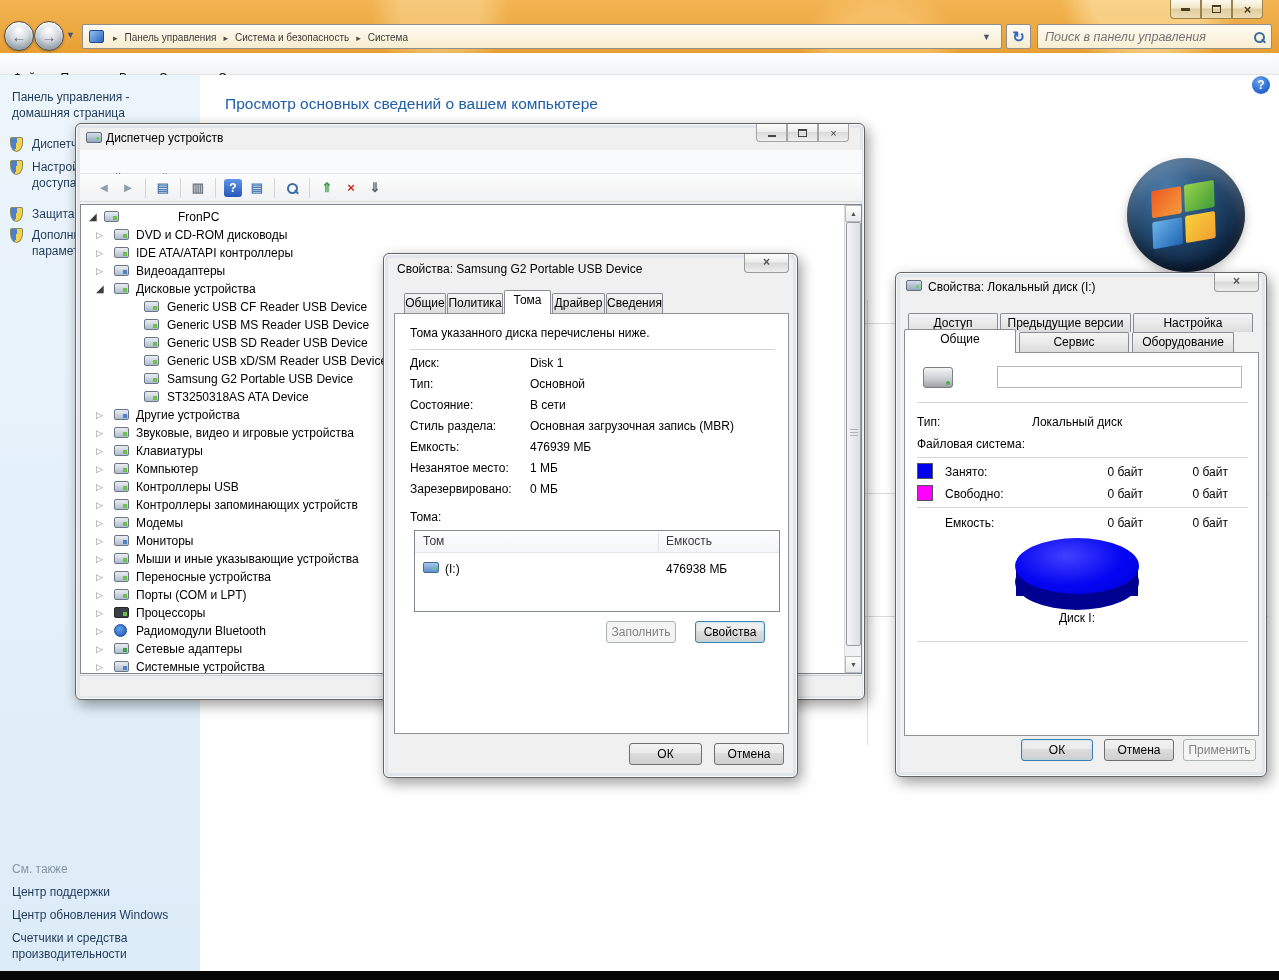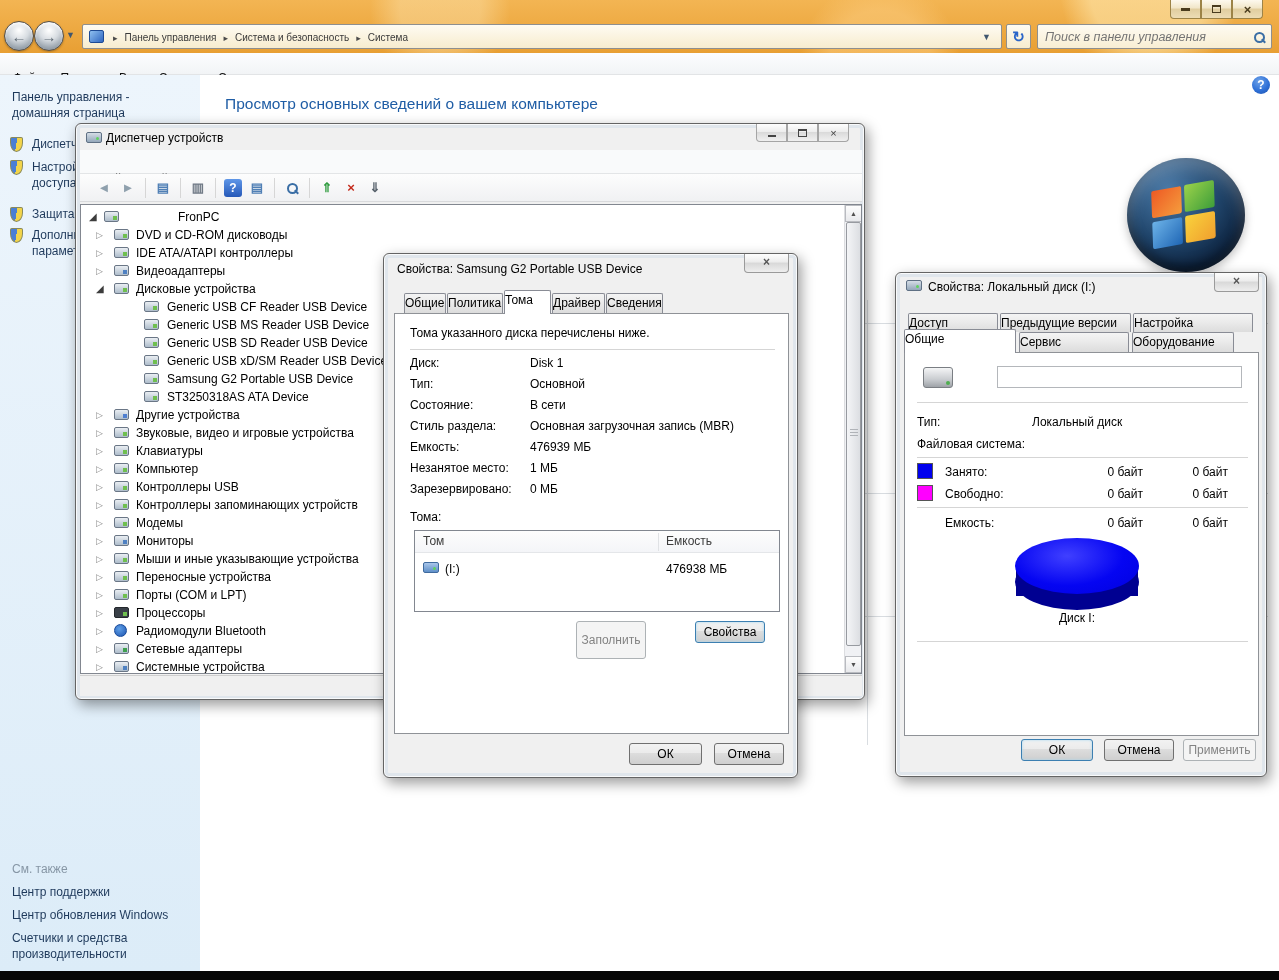--- a/index.html
+++ b/index.html
@@ -102,21 +102,21 @@
   .wbtn-group { position:absolute; display:flex; }
   .wbtn { width:31px; height:18px; border:1px solid #a5a5a5; border-top:none;
     background:linear-gradient(#fefefe,#ededed 45%,#dadada 50%,#f0f0f0);
     display:flex; align-items:center; justify-content:center; color:#444; font-size:11px; }
   .wbtn:first-child { border-radius:0 0 0 4px; } .wbtn:last-child { border-radius:0 0 4px 0; }
   .g-min2 { display:inline-block; width:8px; height:2px; background:#444; margin-top:6px; }
   .g-max2 { display:inline-block; width:9px; height:8px; border:1px solid #444; border-top:2px solid #444; }
 
   .tab { position:absolute; height:20px; border:1px solid #898c95; border-bottom:none;
     border-radius:2px 2px 0 0; background:linear-gradient(#f4f4f4,#ececec 40%,#dcdcdc);
-    text-align:left; line-height:19px; z-index:2; white-space:nowrap; overflow:hidden; }
+    text-align:center; line-height:19px; z-index:2; white-space:nowrap; overflow:hidden; }
   .tab.active { background:#fff; z-index:4; }
   .tab-page { position:absolute; background:#fff; border:1px solid #8f9297; z-index:3; }
   .hsep { position:absolute; height:2px; border-top:1px solid #d5d5d5; border-bottom:1px solid #ffffff; }
 
   .btn { position:absolute; border:1px solid #707070; border-radius:3px;
     background:linear-gradient(#f2f2f2,#ebebeb 45%,#dddddd 46%,#cfcfcf);
     font-family:"Liberation Sans",sans-serif; font-size:12px; color:#000; text-align:center; }
   .btn.default { border-color:#3c7fb1; box-shadow:inset 0 0 3px #a8d8f0; }
   .btn.disabled { border-color:#adb2b5; background:#f4f4f4; color:#838383; box-shadow:none; }
 
@@ -487,21 +487,21 @@
           <span class="h" style="left:8px">Том</span>
           <span class="h" style="left:251px">Емкость</span>
           <span class="lv-colsep" style="left:243px"></span>
         </div>
         <div class="lv-row">
           <span class="drive-ic blue" style="position:absolute;left:8px;top:3px"></span>
           <span style="position:absolute;left:30px;top:3px">(I:)</span>
           <span style="position:absolute;left:251px;top:3px">476938 МБ</span>
         </div>
       </div>
-      <button class="btn disabled" style="left:181px;top:307px;width:70px;height:38px">Заполнить</button>
+      <button class="btn disabled" style="left:211px;top:307px;width:70px;height:22px">Заполнить</button>
       <button class="btn default" style="left:300px;top:307px;width:70px;height:22px">Свойства</button>
     </div>
     <button class="btn" style="left:245px;top:489px;width:73px;height:22px">ОК</button>
     <button class="btn" style="left:330px;top:489px;width:70px;height:22px">Отмена</button>
   </div>
 
   <div id="dlg-disk" class="win7-frame">
     <div style="position:absolute;left:0;top:0;width:100%;height:26px">
       <span class="drive-ic" style="position:absolute;left:10px;top:7px"></span>
       <span class="ttl-text" style="left:32px;top:7px">Свойства: Локальный диск (I:)</span>

